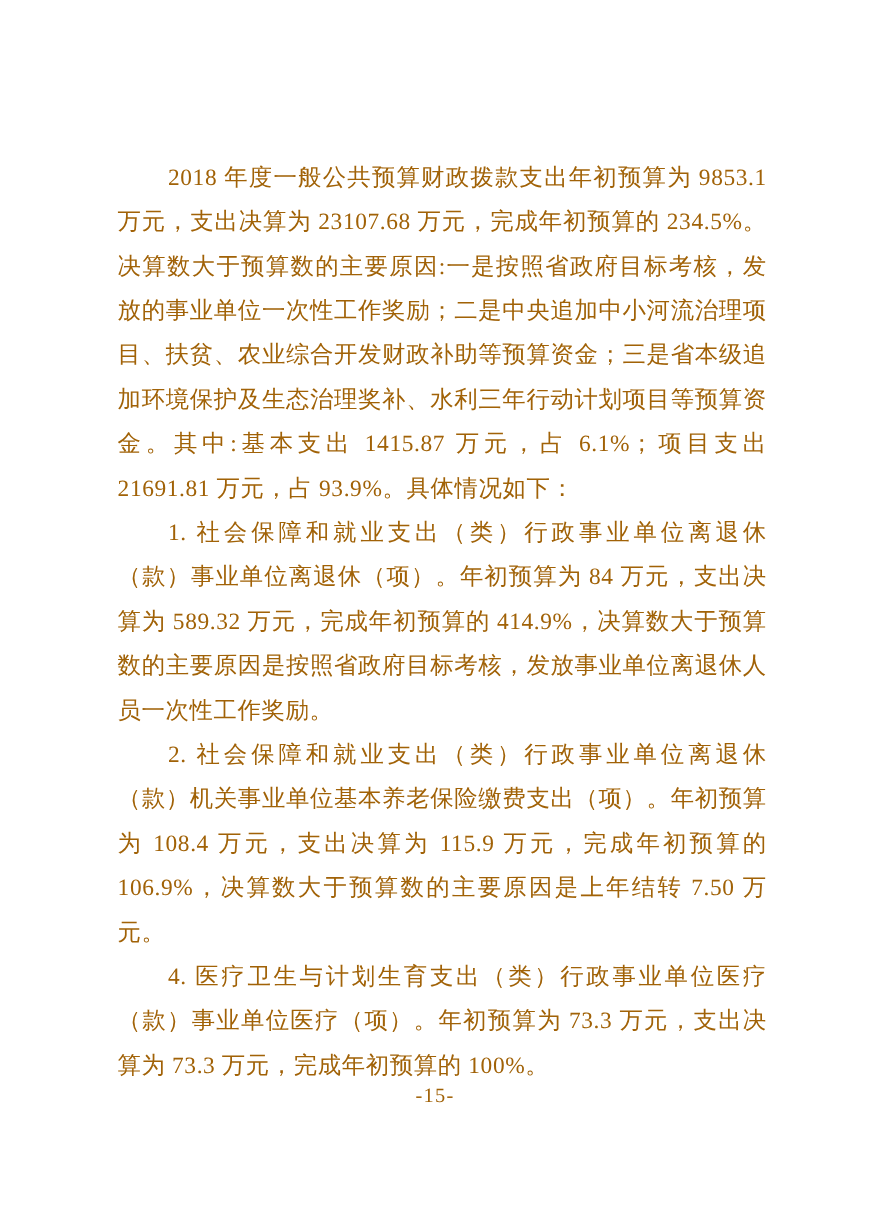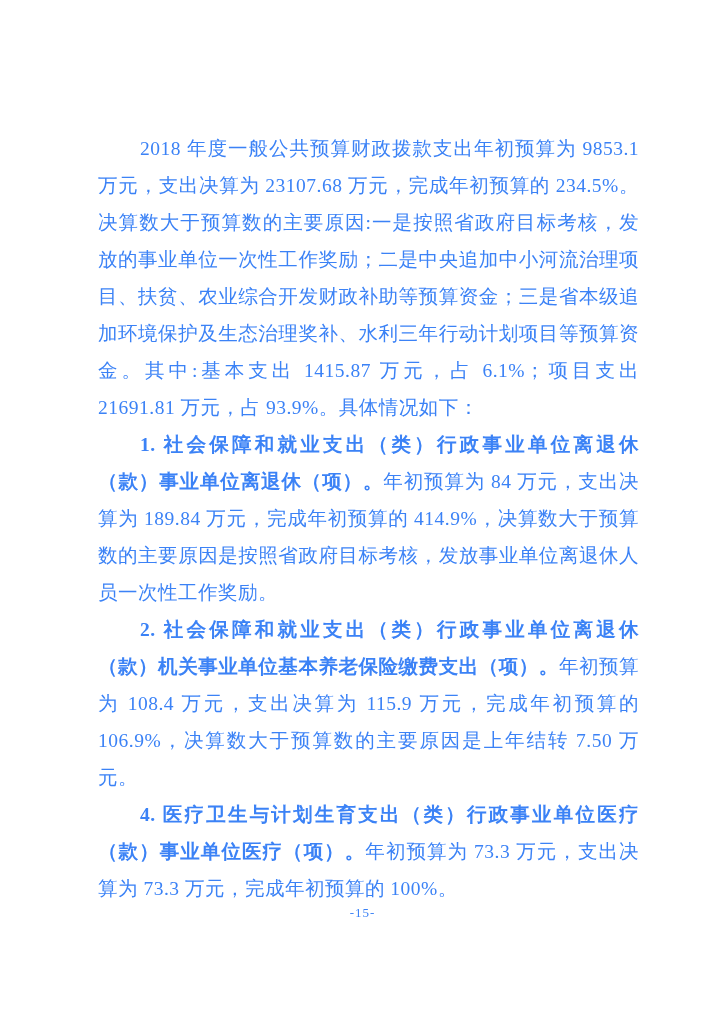--- a/index.html
+++ b/index.html
@@ -5,63 +5,63 @@
   html, body {
     margin: 0;
     padding: 0;
     background: #ffffff;
   }
   .page {
     position: relative;
     width: 725px;
     height: 1024px;
     background: #ffffff;
-    color: #3b82f6;
+    color: #a16207;
     font-family: "Liberation Serif", "DejaVu Serif", serif;
     overflow: hidden;
   }
   .content {
     position: absolute;
     left: 98px;
     top: 130px;
     width: 541px;
     font-size: 19.5px;
     line-height: 37px;
     text-align: justify;
     text-justify: inter-character;
     letter-spacing: 0.5px;
   }
   .content p {
     margin: 0;
     padding: 0;
     text-indent: 42px;
   }
   .content b {
-    font-weight: bold;
+    font-weight: normal;
   }
   .page-number {
     position: absolute;
     left: 0;
     top: 901px;
     width: 100%;
     text-align: center;
-    font-size: 13px;
+    font-size: 17px;
     line-height: 24px;
     letter-spacing: 1px;
   }
 </style>
 </head>
 <body>
 
 <div class="page">
   <div class="content">
 
     <p>2018 年度一般公共预算财政拨款支出年初预算为 9853.1 万元，支出决算为 23107.68 万元，完成年初预算的 234.5%。决算数大于预算数的主要原因:一是按照省政府目标考核，发放的事业单位一次性工作奖励；二是中央追加中小河流治理项目、扶贫、农业综合开发财政补助等预算资金；三是省本级追加环境保护及生态治理奖补、水利三年行动计划项目等预算资金。其中:基本支出 1415.87 万元，占 6.1%；项目支出 21691.81 万元，占 93.9%。具体情况如下：</p>
 
-    <p><b>1. 社会保障和就业支出（类）行政事业单位离退休（款）事业单位离退休（项）。</b><span>年初预算为 84 万元，支出决算为 189.84 万元，完成年初预算的 414.9%，决算数大于预算数的主要原因是按照省政府目标考核，发放事业单位离退休人员一次性工作奖励。</span></p>
+    <p><b>1. 社会保障和就业支出（类）行政事业单位离退休（款）事业单位离退休（项）。</b><span>年初预算为 84 万元，支出决算为 589.32 万元，完成年初预算的 414.9%，决算数大于预算数的主要原因是按照省政府目标考核，发放事业单位离退休人员一次性工作奖励。</span></p>
 
     <p><b>2. 社会保障和就业支出（类）行政事业单位离退休（款）机关事业单位基本养老保险缴费支出（项）。</b><span>年初预算为 108.4 万元，支出决算为 115.9 万元，完成年初预算的 106.9%，决算数大于预算数的主要原因是上年结转 7.50 万元。</span></p>
 
     <p><b>4. 医疗卫生与计划生育支出（类）行政事业单位医疗（款）事业单位医疗（项）。</b><span>年初预算为 73.3 万元，支出决算为 73.3 万元，完成年初预算的 100%。</span></p>
 
 
   </div>
 
   <div class="page-number">-15-</div>
 </div>

